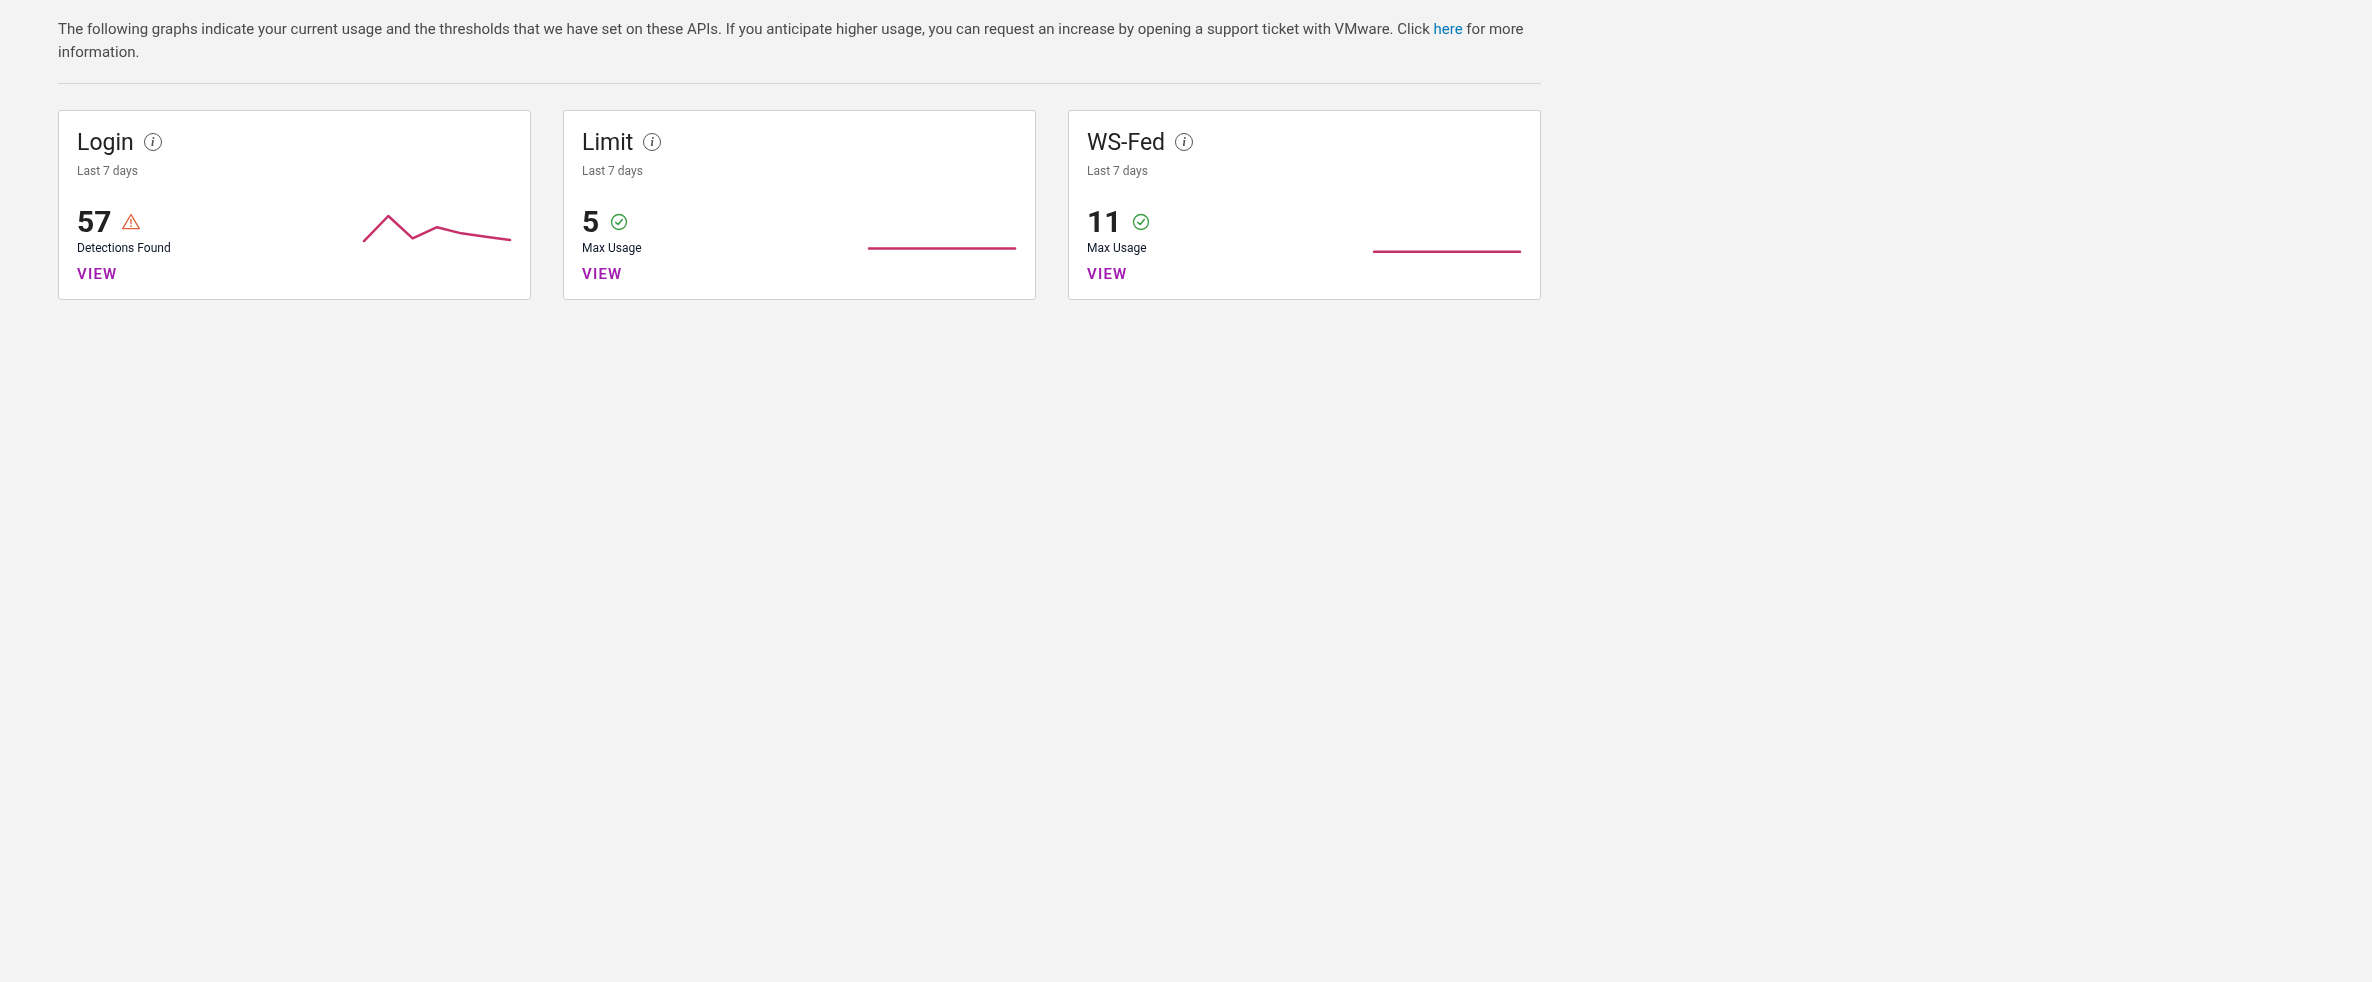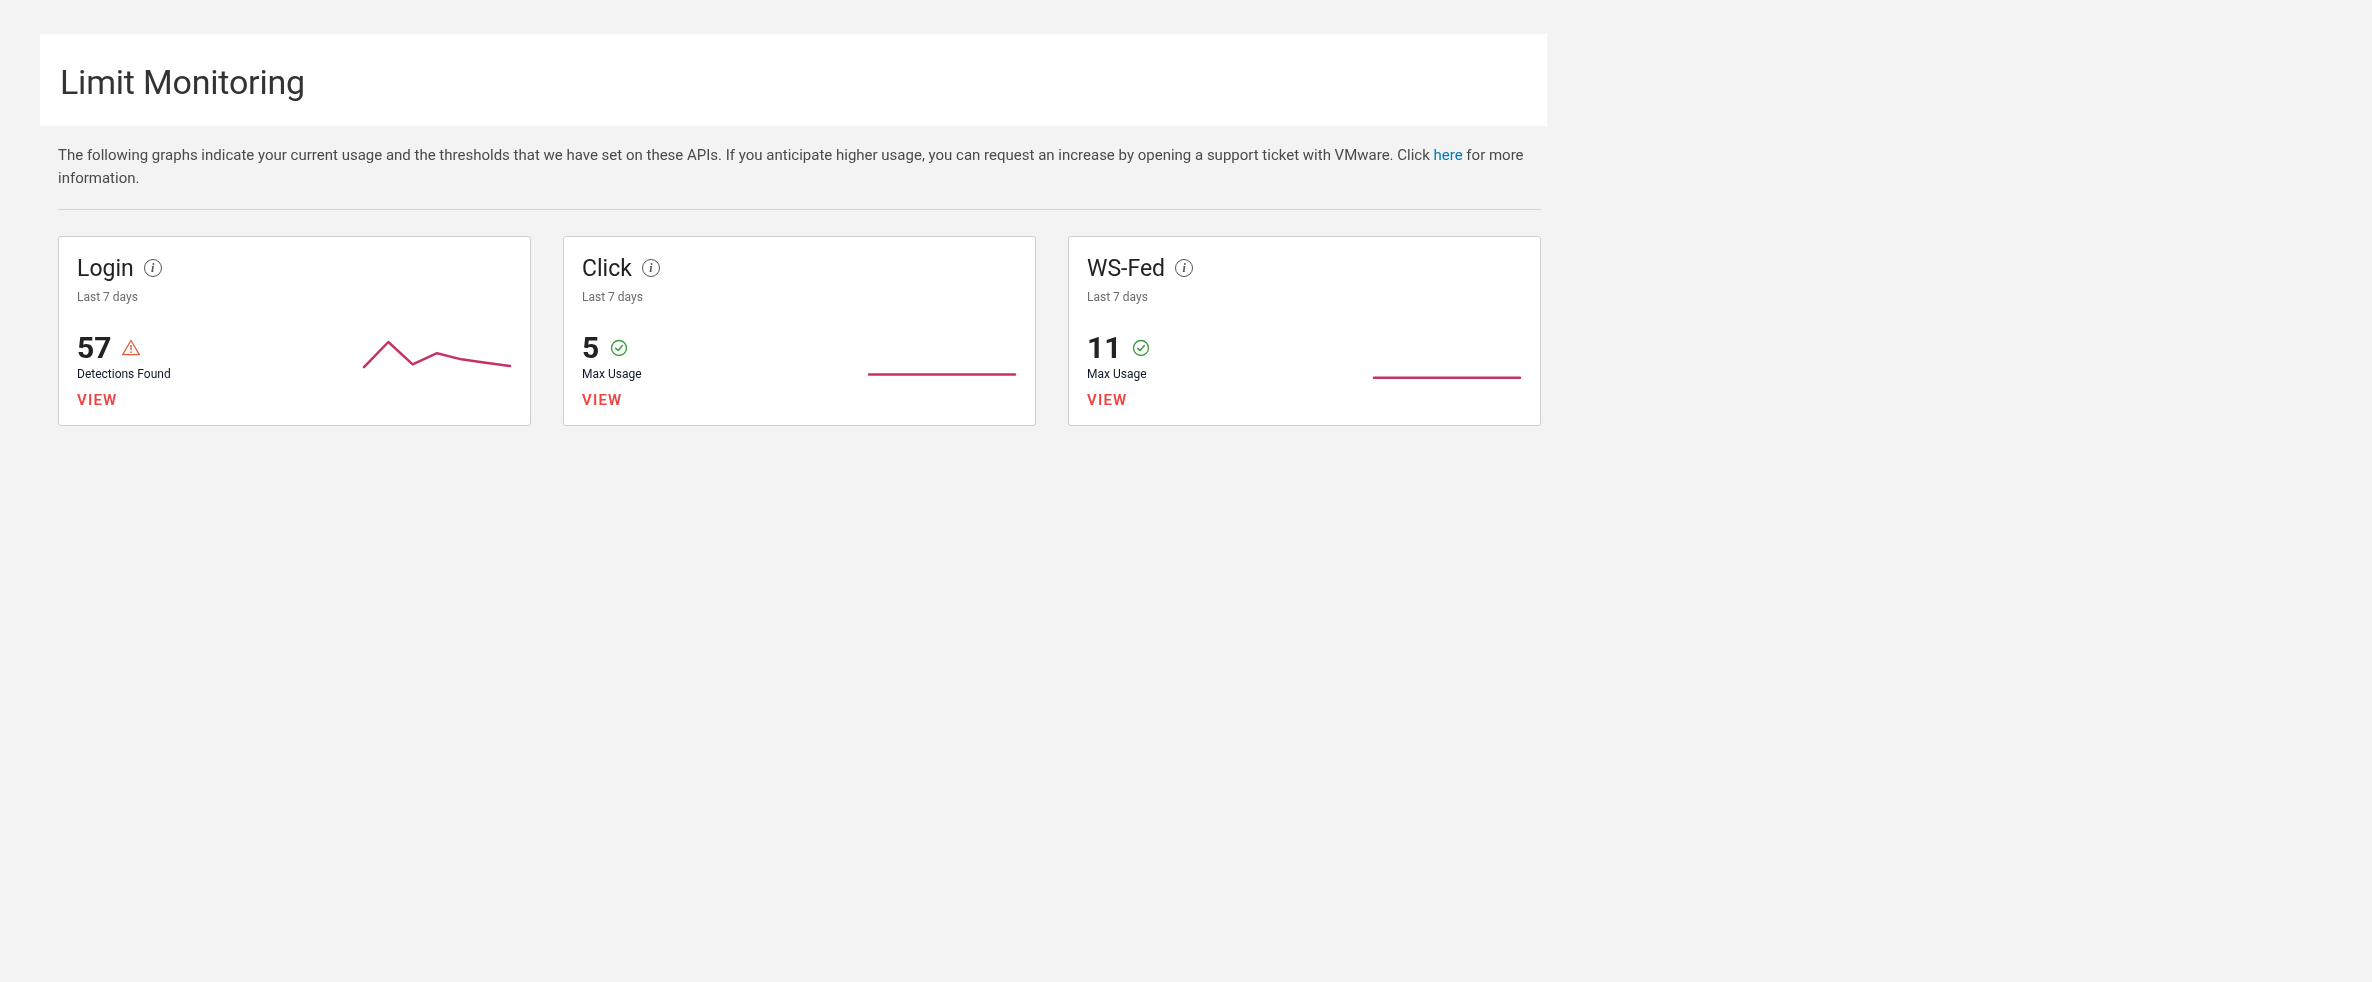--- a/index.html
+++ b/index.html
@@ -116,36 +116,33 @@
     align-items: center;
     height: 60px;
   }
   .chart-col svg {
     display: block;
   }
   .view-link {
     position: absolute;
     bottom: 16px;
     left: 18px;
-    color: #ef4444;
+    color: #a21caf;
     font-size: 15px;
     font-weight: 600;
     letter-spacing: 1.2px;
     text-transform: uppercase;
     cursor: pointer;
   }
 </style>
 </head>
 <body>
 
 <div class="page">
 
-  <div class="header-card">
-    <h1 class="page-title">Limit Monitoring</h1>
-  </div>
 
   <p class="description">
     <span>The following graphs indicate your current usage and the thresholds that we have set on these APIs. If you anticipate higher usage, you can request an increase by opening a support ticket with VMware. Click </span><a href="#">here</a><span> for more information.</span>
   </p>
 
   <hr class="divider">
 
   <div class="cards-row">
 
     <div class="card">
@@ -172,21 +169,21 @@
           <svg width="150" height="60">
               <polyline points="2,41.2 26.333333333333332,16 50.666666666666664,38.400000000000006 75,27.199999999999996 99.33333333333333,33.36 123.66666666666667,36.72 148,40.08" fill="none" stroke="#c6316a" stroke-width="2.5" stroke-linejoin="round" stroke-linecap="round"></polyline>
             </svg>
         </div>
       </div>
       <div class="view-link">VIEW</div>
     </div>
 
     <div class="card">
       <div class="card-title-row">
-        <div class="card-title">Click</div>
+        <div class="card-title">Limit</div>
         <span class="info-icon">i</span>
       </div>
       <div class="card-sub">Last 7 days</div>
       <div class="card-body">
         <div class="metric-col">
           <div class="metric-row">
             <span class="metric-value">5</span>
             <span class="ok-icon">
               <svg width="20" height="20" viewBox="0 0 24 24" fill="none">
                 <circle cx="12" cy="12" r="9" stroke="#3a9b3f" stroke-width="1.6" fill="none"></circle>

